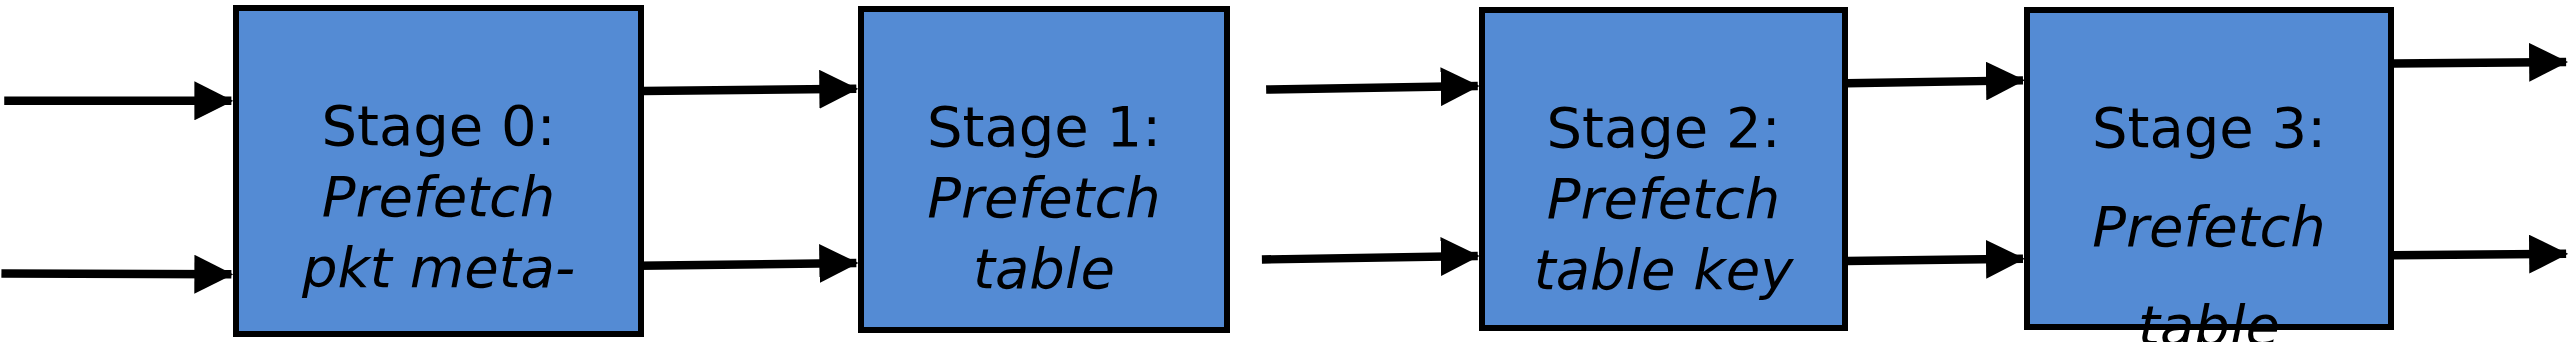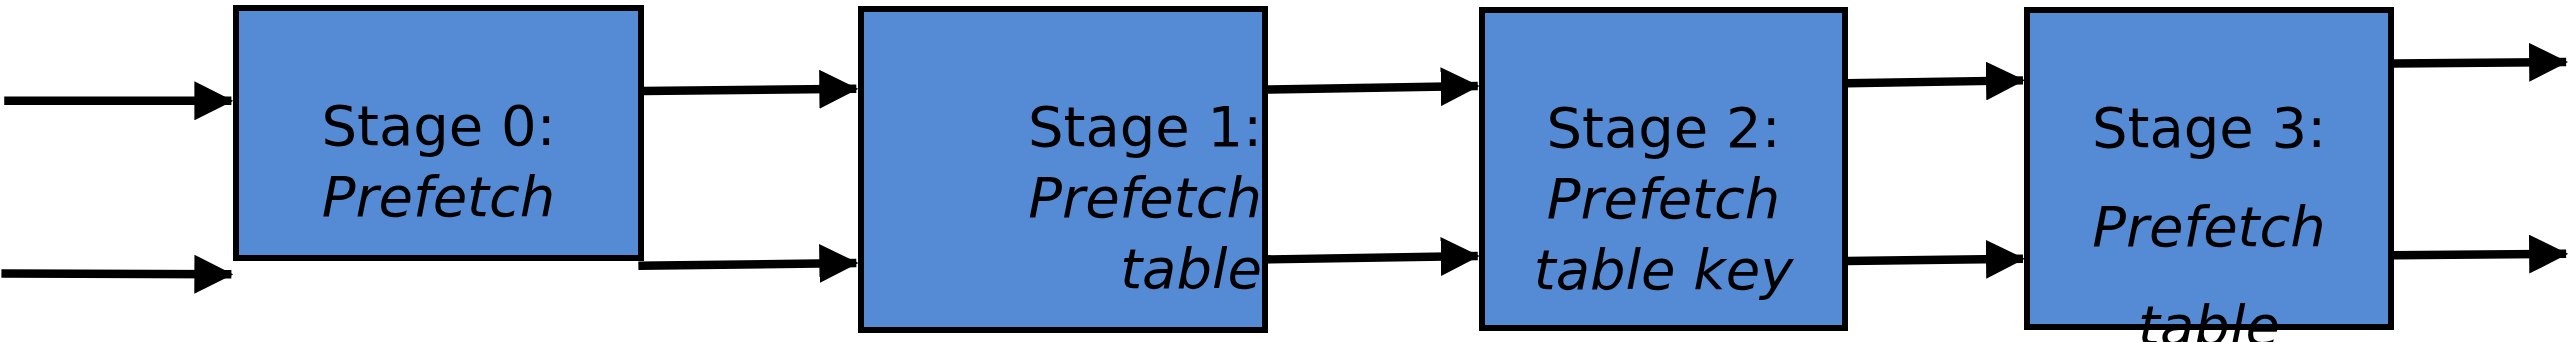--- a/index.html
+++ b/index.html
@@ -35,22 +35,22 @@
   .stage-line {
     font-size: 56px;
     line-height: 71px;
     color: var(--text-color, #000000);
     white-space: nowrap;
     text-align: center;
   }
   .stage-sub {
     font-style: italic;
   }
-  .box0 { left: 233px;  top: 5px;  width: 411px; height: 256px; }
-  .box1 { left: 858px; top: 5.6px;  width: 410px; height: 327px; align-items: flex-end; }
+  .box0 { left: 233px;  top: 5px;  width: 411px; height: 332px; }
+  .box1 { left: 858px; top: 5.6px;  width: 372px; height: 327px; }
   .box2 { left: 1479px; top: 7px; width: 369px; height: 324px; align-items: center; }
   .box3 { left: 2024px; top: 7px; width: 370px; height: 323px; gap: 28px; }
 </style>
 </head>
 <body>
 
 <div class="canvas">
 
   <svg class="arrow-layer" xmlns="http://www.w3.org/2000/svg" viewBox="0 0 3652 485" preserveAspectRatio="none">
     <defs>
@@ -68,20 +68,21 @@
         <line x1="2618" y1="118" x2="2868" y2="114" marker-end="url(#ah)"></line>
         <line x1="2618" y1="370" x2="2868" y2="367" marker-end="url(#ah)"></line>
         <line x1="3393" y1="90" x2="3638" y2="88" marker-end="url(#ah)"></line>
         <line x1="3393" y1="362" x2="3638" y2="360" marker-end="url(#ah)"></line>
       </g>
   </svg>
 
   <div class="stage-box box0">
     <div class="stage-line">Stage 0:</div>
     <div class="stage-line stage-sub">Prefetch</div>
+    <div class="stage-line stage-sub">pkt meta-</div>
   </div>
 
   <div class="stage-box box1">
     <div class="stage-line">Stage 1:</div>
     <div class="stage-line stage-sub">Prefetch</div>
     <div class="stage-line stage-sub">table</div>
   </div>
 
   <div class="stage-box box2">
     <div class="stage-line">Stage 2:</div>

